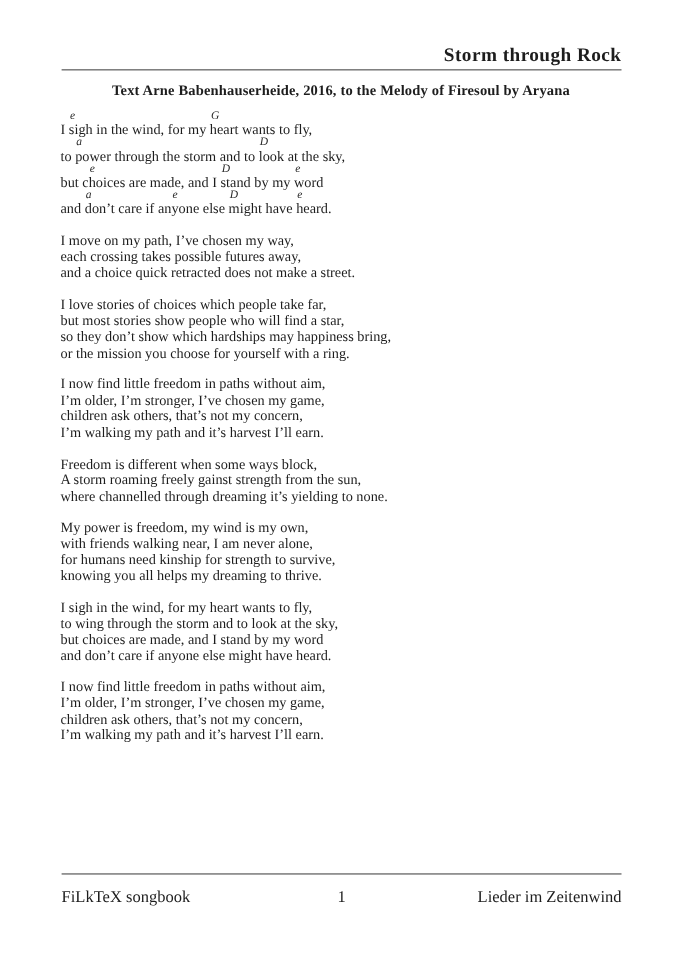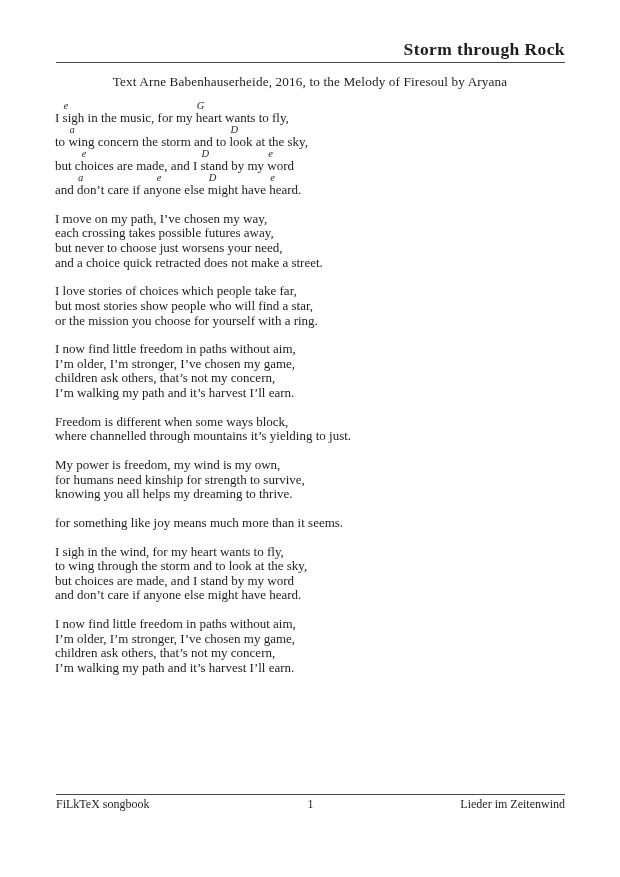--- a/index.html
+++ b/index.html
@@ -31,21 +31,21 @@
     letter-spacing: 0.4px;
     line-height: 19px;
     font-family: Liberation Serif, serif;
   }
   .subtitle {
     position: absolute;
     left: 55px;
     right: 55px;
     top: 74px;
     text-align: center;
-    font-weight: normal;
+    font-weight: bold;
     font-size: 13.2px;
     letter-spacing: 0.15px;
     line-height: 16px;
   }
   .lyrics {
     position: absolute;
     left: 55px;
     top: 101px;
     font-size: 13px;
     line-height: 14.6px;
@@ -71,22 +71,22 @@
     line-height: 10px;
     white-space: nowrap;
     color: #2a2a2a;
   }
   .footer {
     position: absolute;
     left: 56px;
     right: 55px;
     top: 794px;
     border-top: 1.3px solid #4a4a4a;
-    padding-top: 2px;
-    font-size: 12px;
+    padding-top: 14px;
+    font-size: 15px;
     line-height: 15px;
   }
   .footer-inner {
     position: relative;
     display: flex;
     justify-content: space-between;
   }
   .f-center {
     position: absolute;
     left: 50%;
@@ -99,53 +99,54 @@
 <div class="page">
 
   <div class="header">
     <span class="title">Storm through Rock</span>
   </div>
 
   <div class="subtitle">Text Arne Babenhauserheide, 2016, to the Melody of Firesoul by Aryana</div>
 
   <div class="lyrics" id="lyrics">
       <div class="stanza">
-        <div class="line has-chords"><span class="seg"><span class="t">I </span></span><span class="seg"><span class="chord">e</span><span class="t">sigh in the music, for my </span></span><span class="seg"><span class="chord">G</span><span class="t">heart wants to fly,</span></span></div>
-        <div class="line has-chords"><span class="seg"><span class="t">to </span></span><span class="seg"><span class="chord">a</span><span class="t">wing concern the storm and to </span></span><span class="seg"><span class="chord">D</span><span class="t">look at the sky,</span></span></div>
+        <div class="line has-chords"><span class="seg"><span class="t">I </span></span><span class="seg"><span class="chord">e</span><span class="t">sigh in the wind, for my </span></span><span class="seg"><span class="chord">G</span><span class="t">heart wants to fly,</span></span></div>
+        <div class="line has-chords"><span class="seg"><span class="t">to </span></span><span class="seg"><span class="chord">a</span><span class="t">power through the storm and to </span></span><span class="seg"><span class="chord">D</span><span class="t">look at the sky,</span></span></div>
         <div class="line has-chords"><span class="seg"><span class="t">but c</span></span><span class="seg"><span class="chord">e</span><span class="t">hoices are made, and I </span></span><span class="seg"><span class="chord">D</span><span class="t">stand by my </span></span><span class="seg"><span class="chord">e</span><span class="t">word</span></span></div>
         <div class="line has-chords"><span class="seg"><span class="t">and </span></span><span class="seg"><span class="chord">a</span><span class="t">don’t care if an</span></span><span class="seg"><span class="chord">e</span><span class="t">yone else </span></span><span class="seg"><span class="chord">D</span><span class="t">might have </span></span><span class="seg"><span class="chord">e</span><span class="t">heard.</span></span></div>
       </div>
       <div class="stanza">
         <div class="line"><span class="seg"><span class="t">I move on my path, I’ve chosen my way,</span></span></div>
         <div class="line"><span class="seg"><span class="t">each crossing takes possible futures away,</span></span></div>
-        <div class="line"><span class="seg"><span class="t">but never to choose just worsens your need,</span></span></div>
         <div class="line"><span class="seg"><span class="t">and a choice quick retracted does not make a street.</span></span></div>
       </div>
       <div class="stanza">
         <div class="line"><span class="seg"><span class="t">I love stories of choices which people take far,</span></span></div>
         <div class="line"><span class="seg"><span class="t">but most stories show people who will find a star,</span></span></div>
+        <div class="line"><span class="seg"><span class="t">so they don’t show which hardships may happiness bring,</span></span></div>
         <div class="line"><span class="seg"><span class="t">or the mission you choose for yourself with a ring.</span></span></div>
       </div>
       <div class="stanza">
         <div class="line"><span class="seg"><span class="t">I now find little freedom in paths without aim,</span></span></div>
         <div class="line"><span class="seg"><span class="t">I’m older, I’m stronger, I’ve chosen my game,</span></span></div>
         <div class="line"><span class="seg"><span class="t">children ask others, that’s not my concern,</span></span></div>
         <div class="line"><span class="seg"><span class="t">I’m walking my path and it’s harvest I’ll earn.</span></span></div>
       </div>
       <div class="stanza">
         <div class="line"><span class="seg"><span class="t">Freedom is different when some ways block,</span></span></div>
-        <div class="line"><span class="seg"><span class="t">where channelled through mountains it’s yielding to just.</span></span></div>
+        <div class="line"><span class="seg"><span class="t">A storm roaming freely gainst strength from the sun,</span></span></div>
+        <div class="line"><span class="seg"><span class="t">where channelled through dreaming it’s yielding to none.</span></span></div>
       </div>
       <div class="stanza">
         <div class="line"><span class="seg"><span class="t">My power is freedom, my wind is my own,</span></span></div>
+        <div class="line"><span class="seg"><span class="t">with friends walking near, I am never alone,</span></span></div>
         <div class="line"><span class="seg"><span class="t">for humans need kinship for strength to survive,</span></span></div>
         <div class="line"><span class="seg"><span class="t">knowing you all helps my dreaming to thrive.</span></span></div>
       </div>
       <div class="stanza">
-        <div class="line"><span class="seg"><span class="t">for something like joy means much more than it seems.</span></span></div>
       </div>
       <div class="stanza">
         <div class="line"><span class="seg"><span class="t">I sigh in the wind, for my heart wants to fly,</span></span></div>
         <div class="line"><span class="seg"><span class="t">to wing through the storm and to look at the sky,</span></span></div>
         <div class="line"><span class="seg"><span class="t">but choices are made, and I stand by my word</span></span></div>
         <div class="line"><span class="seg"><span class="t">and don’t care if anyone else might have heard.</span></span></div>
       </div>
       <div class="stanza">
         <div class="line"><span class="seg"><span class="t">I now find little freedom in paths without aim,</span></span></div>
         <div class="line"><span class="seg"><span class="t">I’m older, I’m stronger, I’ve chosen my game,</span></span></div>

